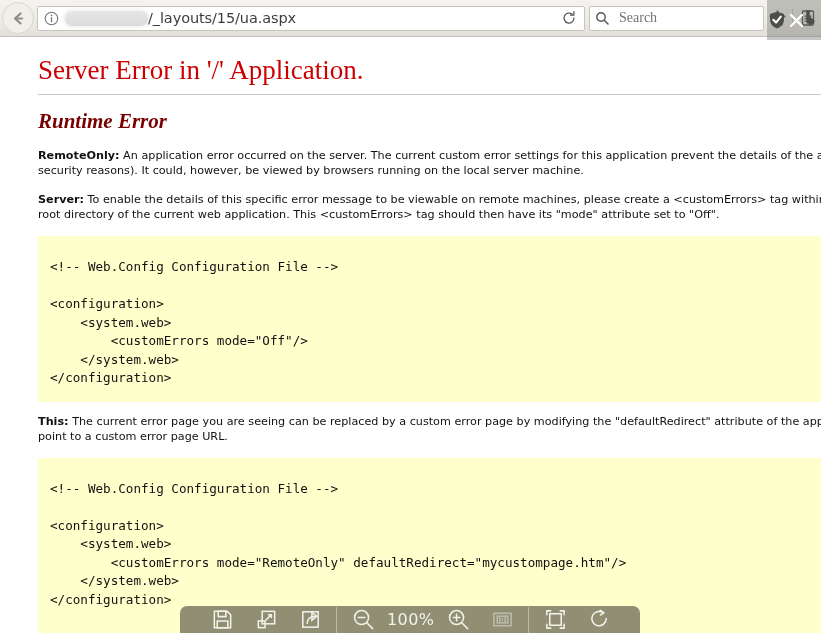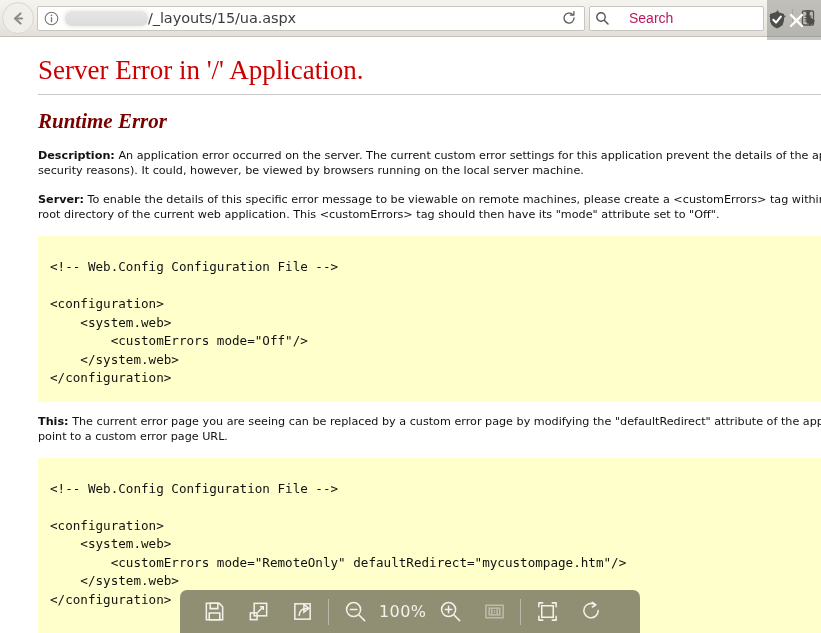--- a/index.html
+++ b/index.html
@@ -82,24 +82,24 @@
     height: 25px;
     background: #ffffff;
     border: 1px solid #c7c5bd;
     border-radius: 2px;
     display: flex;
     align-items: center;
     padding: 0 5px;
     box-sizing: border-box;
   }
   #search-text {
-    font-family: Liberation Sans, sans-serif;
+    font-family: Liberation Serif, serif;
     font-size: 14px;
-    color: #be185d;
-    margin-left: 20px;
+    color: #737373;
+    margin-left: 10px;
   }
   .chrome-icon-btn {
     flex: none;
     width: 27px; height: 28px;
     display: flex; align-items: center; justify-content: center;
   }
   #chrome-divider {
     flex: none;
     width: 1px; height: 18px;
     background: #c9c7bf;
@@ -177,27 +177,27 @@
     white-space: pre;
   }
   pre.codeblock.second { padding-bottom: 32px; }
 
   
   #capture-toolbar {
     position: absolute;
     left: 180px;
     bottom: 0;
     width: 460px;
-    height: 43px;
+    height: 27px;
     background: rgba(129,128,104,0.88);
     border-radius: 7px 7px 0 0;
     display: flex;
     align-items: center;
     z-index: 50;
-    padding: 0 12px;
+    padding: 0 20px;
     box-sizing: border-box;
   }
   .tb-btn {
     flex: none;
     width: 44px;
     height: 43px;
     display: flex;
     align-items: center;
     justify-content: center;
   }
@@ -296,21 +296,21 @@
 </div>
 
 <div id="page">
   <div id="content-inner">
 
     <h1 id="error-title">Server Error in '/' Application.</h1>
 
     <h2 id="error-subtitle">Runtime Error</h2>
 
     <p class="para">
-      <b>Description:</b><span> An application error occurred on the server. The current custom error settings for this application prevent the details of the application error from being viewed remotely (for security reasons). It could, however, be viewed by browsers running on the local server machine.</span>
+      <b>RemoteOnly:</b><span> An application error occurred on the server. The current custom error settings for this application prevent the details of the application error from being viewed remotely (for security reasons). It could, however, be viewed by browsers running on the local server machine.</span>
     </p>
 
     <p class="para">
       <b>Server:</b><span> To enable the details of this specific error message to be viewable on remote machines, please create a &lt;customErrors&gt; tag within a "web.config" configuration file located in the root directory of the current web application. This &lt;customErrors&gt; tag should then have its "mode" attribute set to "Off".</span>
     </p>
 
     <pre class="codeblock">&lt;!-- Web.Config Configuration File --&gt;
 
 &lt;configuration&gt;
     &lt;system.web&gt;

